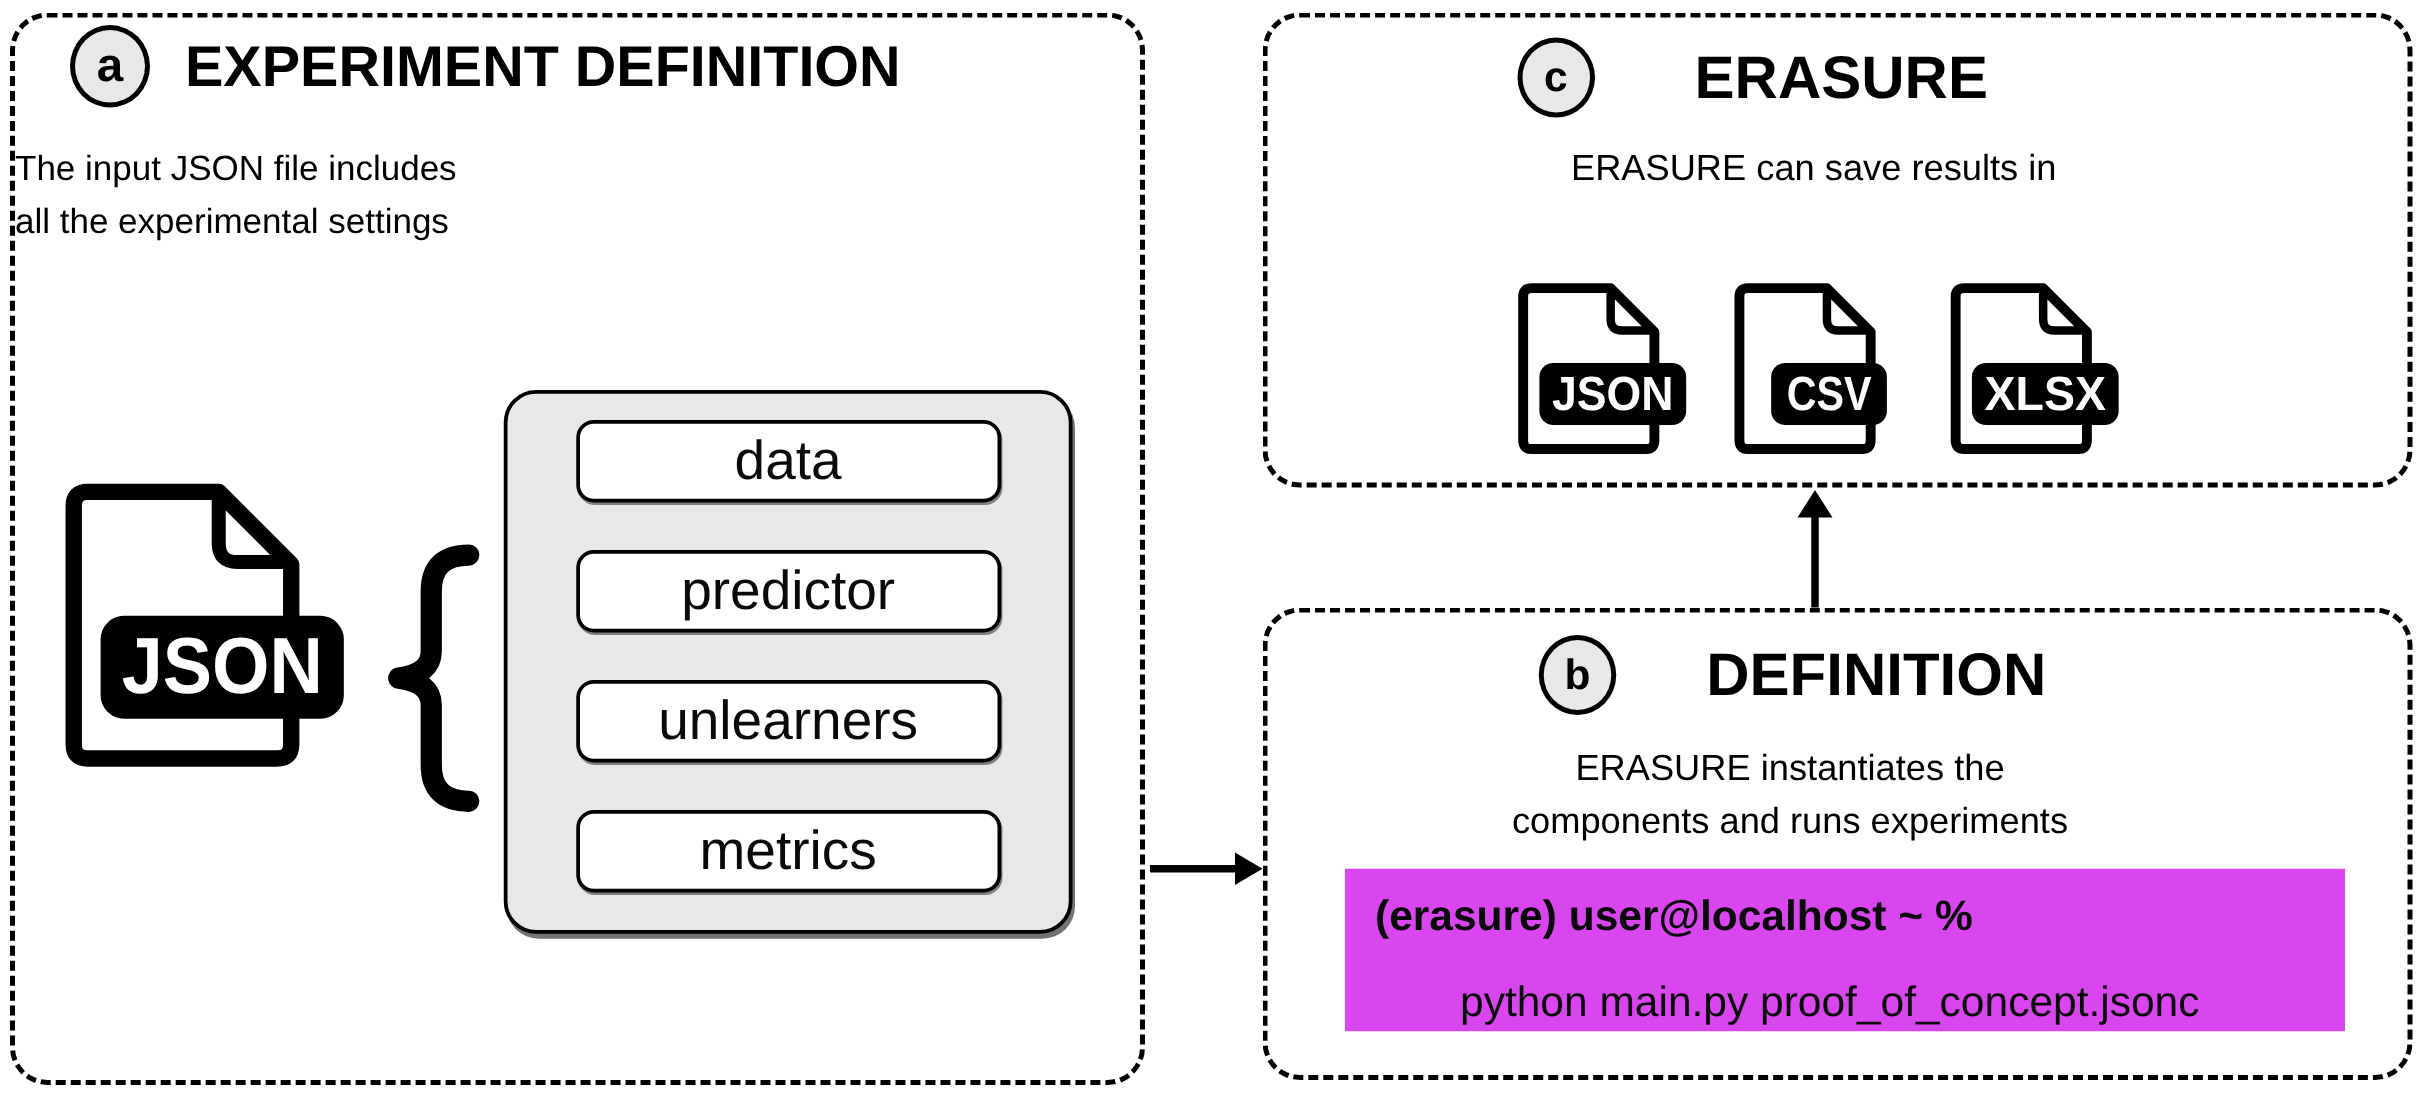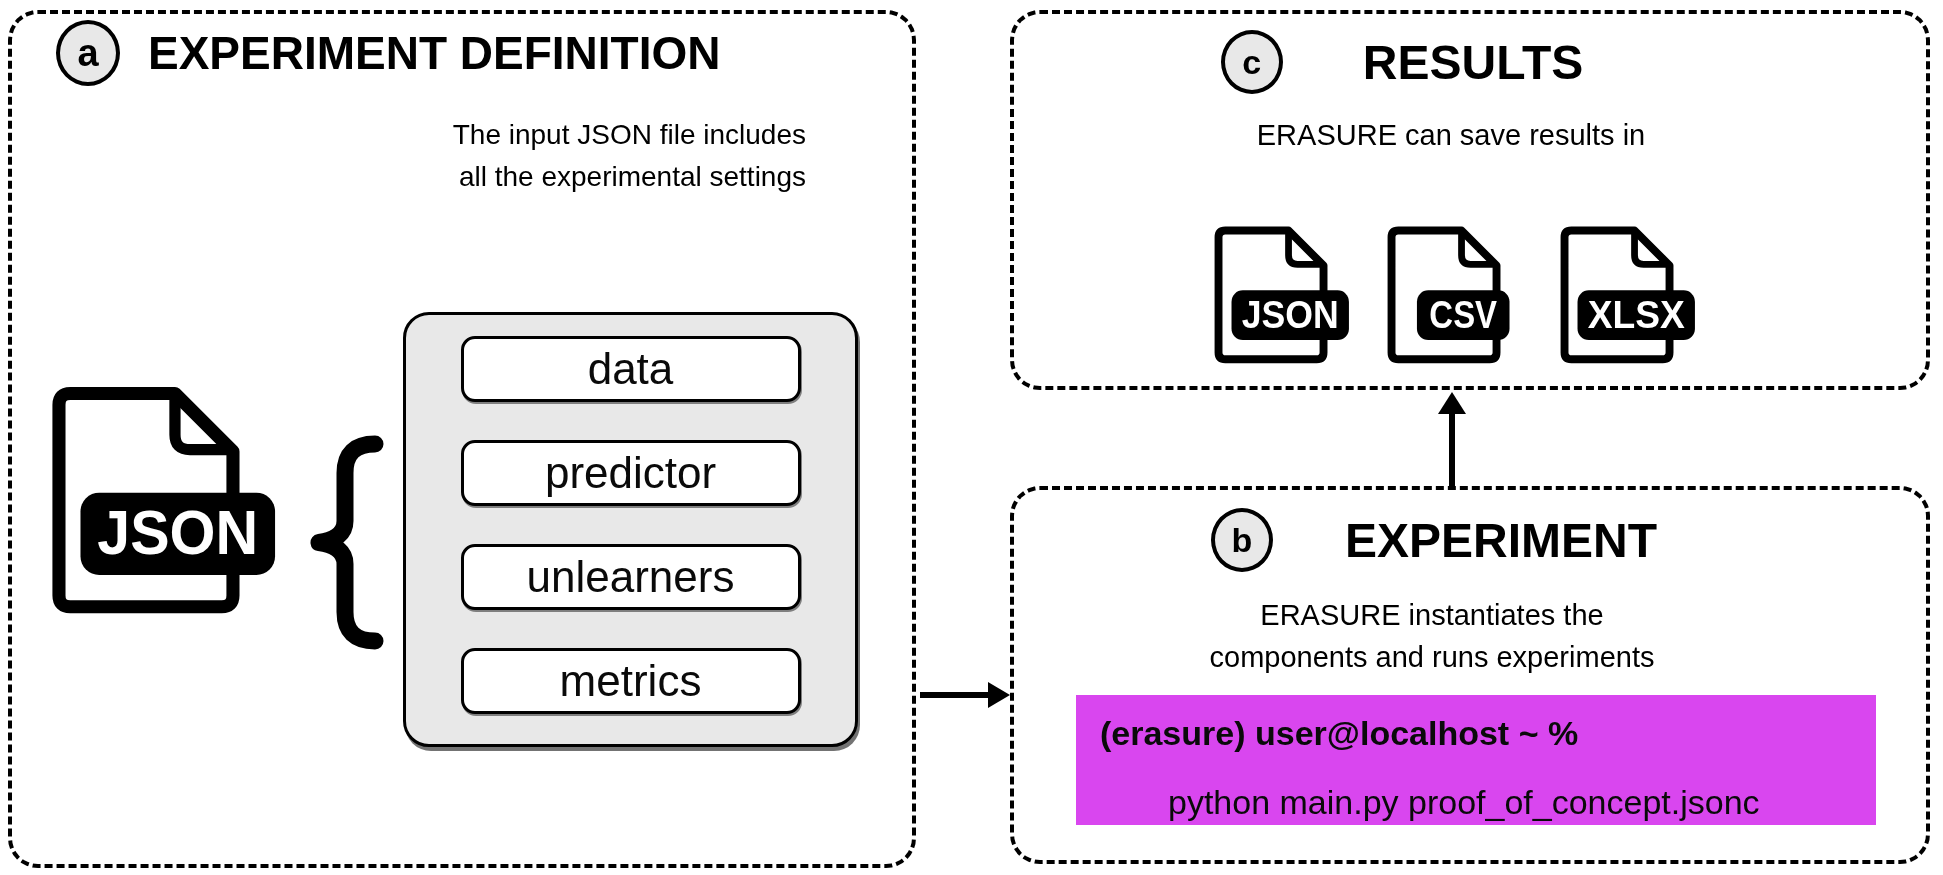--- a/index.html
+++ b/index.html
@@ -17,21 +17,21 @@
     flex:0 0 auto;display:flex;align-items:center;justify-content:center;
     background:#e8e8e8;border:4px solid #000;border-radius:50%;
     box-sizing:border-box;font-weight:700;
   }
   .hdr-title{font-weight:800;letter-spacing:0;white-space:nowrap;}
 
   
   #hdr-a{left:44px;top:6px;gap:28px;}
   #hdr-a .badge{width:64px;height:66px;font-size:38px;}
   #hdr-a .hdr-title{font-size:46px;}
-  #subtitle-a{position:absolute;left:0;top:100px;width:794px;text-align:right;font-size:28px;line-height:42px;}
+  #subtitle-a{position:absolute;left:0;top:100px;width:794px;text-align:left;font-size:28px;line-height:42px;}
   #big-json-icon{position:absolute;left:28px;top:372px;}
   #brace{position:absolute;left:291px;top:421px;}
   #config-container{
     position:absolute;left:391px;top:298px;width:455px;height:435px;box-sizing:border-box;
     background:#e8e8e8;border:3px solid #000;border-radius:26px;
     box-shadow:2px 4px 0 rgba(0,0,0,0.55);
     display:flex;flex-direction:column;align-items:center;gap:38px;padding-top:21px;
   }
   .component-box{
     width:340px;height:66px;box-sizing:border-box;background:#fff;border:3px solid #000;border-radius:14px;
@@ -98,21 +98,21 @@
         <div class="component-box">data</div>
         <div class="component-box">predictor</div>
         <div class="component-box">unlearners</div>
         <div class="component-box">metrics</div>
       </div>
   </div>
 
   <div class="panel" id="panel-c">
     <div class="hdr" id="hdr-c">
       <div class="badge">c</div>
-      <div class="hdr-title">RESULTS</div>
+      <div class="hdr-title">ERASURE</div>
     </div>
     <div id="subtitle-c">
       <div>ERASURE can save results in</div>
     </div>
     <div id="formats-row">
         <div><svg viewBox="0 0 128 124" width="145" height="140">
     <path d="M72 4 H16 Q10 4 10 10 V112 Q10 118 16 118 H97 Q103 118 103 112 V35 Z" fill="#fff" stroke="#000" stroke-width="7" stroke-linejoin="round"></path>
     <path d="M72 7 V26 Q72 34 80 34 H100" fill="none" stroke="#000" stroke-width="6"></path>
     <rect x="21.5" y="57" width="104" height="44" rx="10" fill="#000000"></rect>
     <text x="73.5" y="90" text-anchor="middle" font-family="Liberation Sans, DejaVu Sans, sans-serif" font-size="34" font-weight="700" fill="#ffffff" textLength="86" lengthAdjust="spacingAndGlyphs">JSON</text>
@@ -128,21 +128,21 @@
     <path d="M72 7 V26 Q72 34 80 34 H100" fill="none" stroke="#000" stroke-width="6"></path>
     <rect x="21.5" y="57" width="104" height="44" rx="10" fill="#000000"></rect>
     <text x="73.5" y="90" text-anchor="middle" font-family="Liberation Sans, DejaVu Sans, sans-serif" font-size="34" font-weight="700" fill="#ffffff" textLength="86" lengthAdjust="spacingAndGlyphs">XLSX</text>
   </svg></div>
       </div>
   </div>
 
   <div class="panel" id="panel-b">
     <div class="hdr" id="hdr-b">
       <div class="badge">b</div>
-      <div class="hdr-title">EXPERIMENT</div>
+      <div class="hdr-title">DEFINITION</div>
     </div>
     <div id="subtitle-b">
       <div>ERASURE instantiates the</div>
       <div>components and runs experiments</div>
     </div>
     <div id="terminal">
       <div id="terminal-prompt">(erasure) user@localhost ~ %</div>
       <div id="terminal-command">python main.py proof_of_concept.jsonc</div>
     </div>
   </div>

